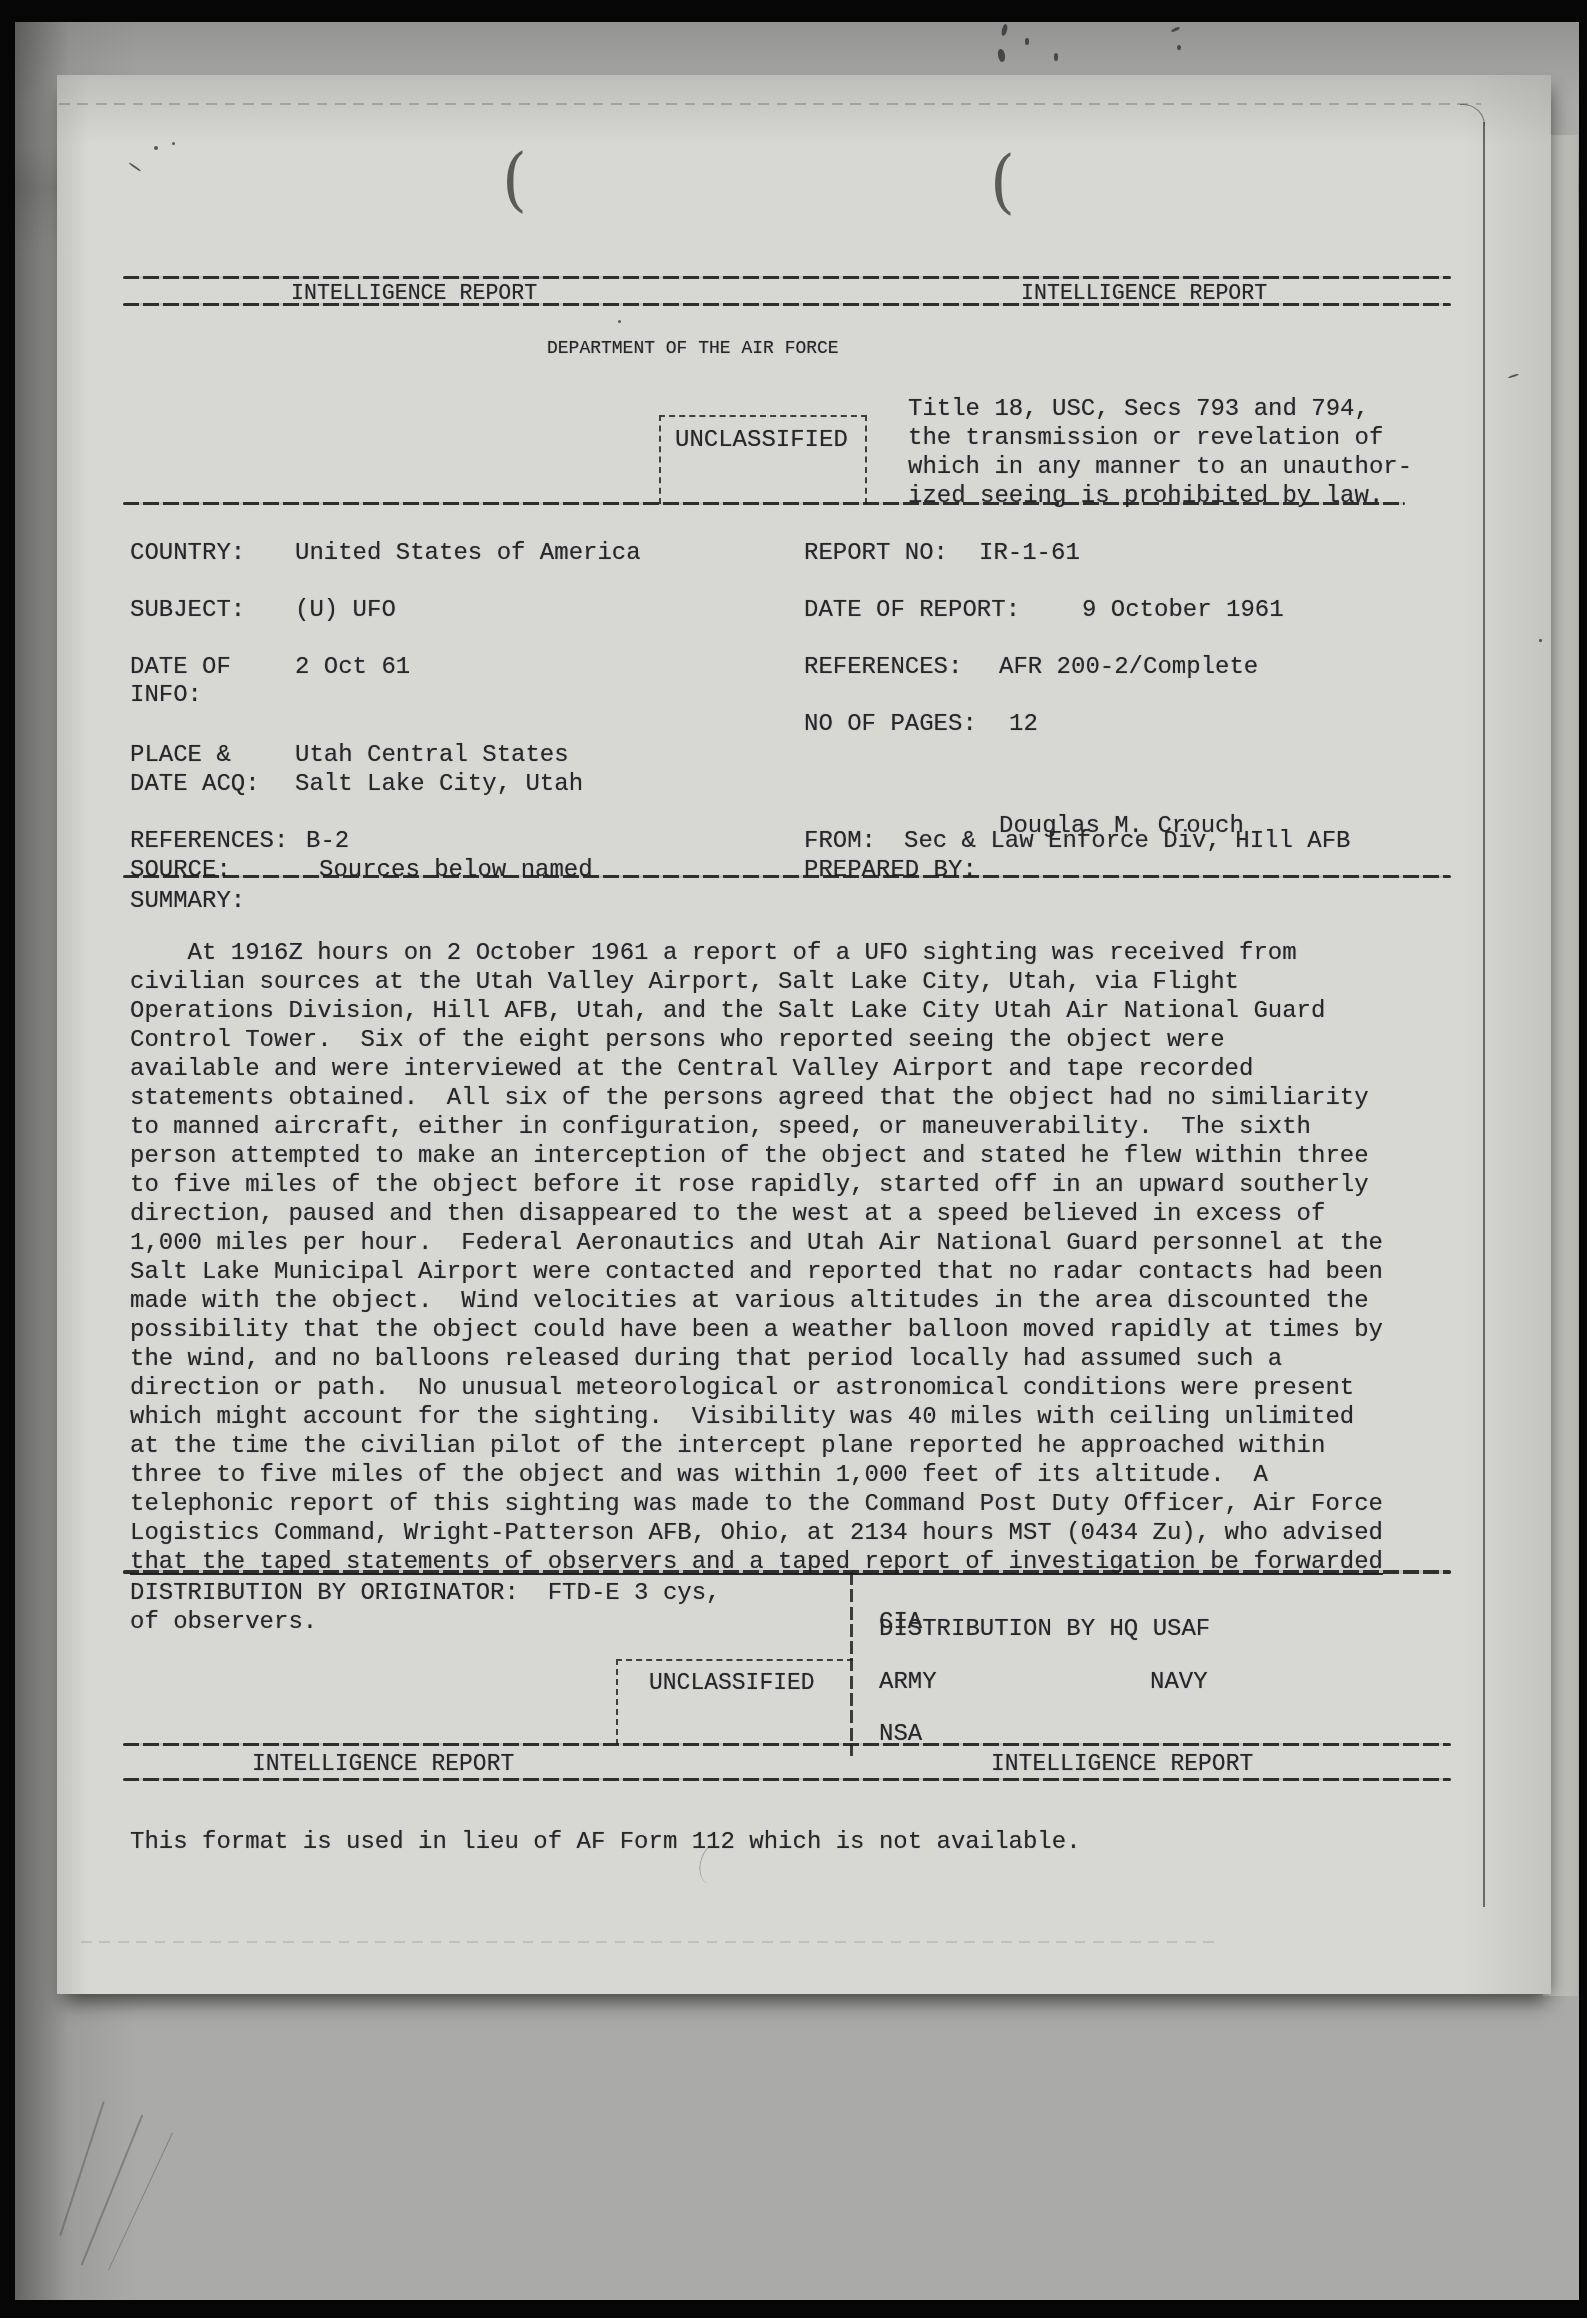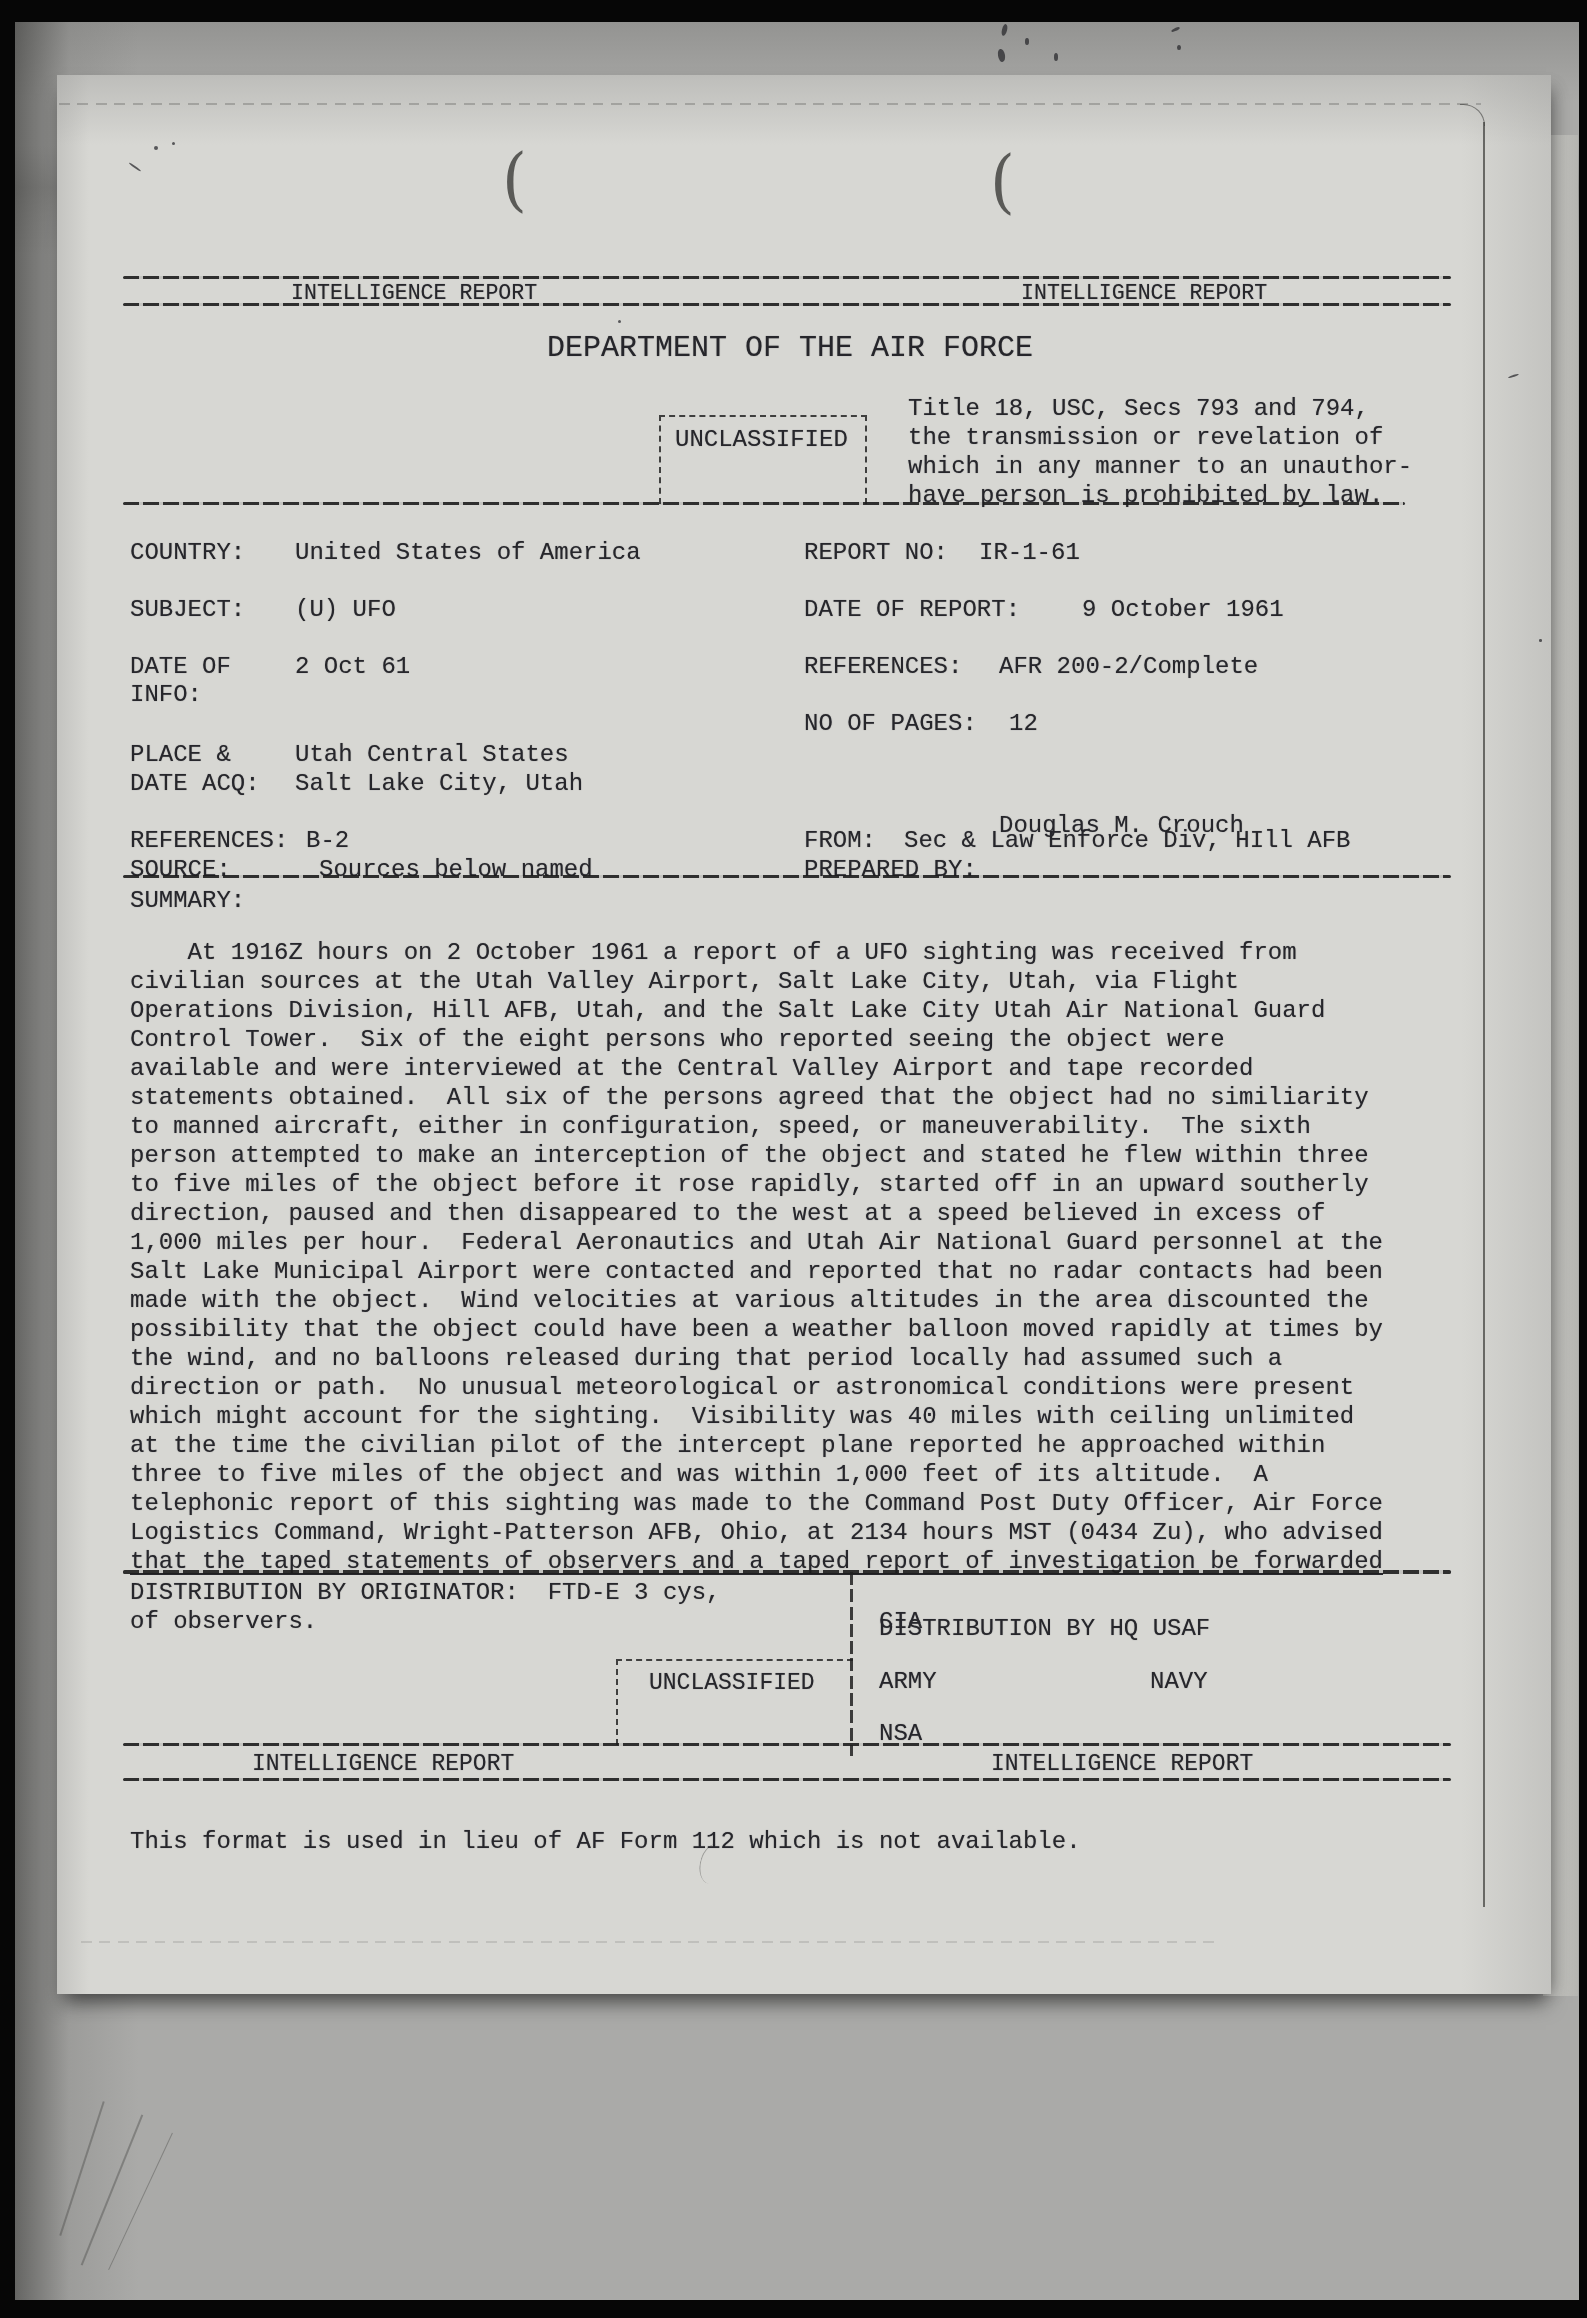--- a/index.html
+++ b/index.html
@@ -15,21 +15,21 @@
     background:linear-gradient(90deg,#cbcbc7,#b5b5b1);}
   .inner-paper{position:absolute;left:57px;top:75px;width:1494px;height:1919px;
     background:
       linear-gradient(180deg, rgba(158,158,156,.45) 0, rgba(215,215,211,0) 70px),
       linear-gradient(90deg, rgba(158,158,156,.35) 0, rgba(215,215,211,0) 32px),
       linear-gradient(90deg, rgba(215,215,211,0) 94%, rgba(150,150,148,.3) 100%),
       #d7d7d3;
     box-shadow:0 14px 18.4px -5.4px rgba(25,25,25,.6), 10.8px 5.4px 15px -7.6px rgba(25,25,25,.3);}
   .tw{position:absolute;color:#26262b;white-space:pre;font-size:24px;line-height:29px;
       text-shadow:0 0 1.1px rgba(38,38,43,.42);}
-  .sz40{font-size:21.6px;} .sz42{font-size:23px;} .sz44{font-size:24px;} .sz46{font-size:30px;}
+  .sz40{font-size:21.6px;} .sz42{font-size:23px;} .sz44{font-size:24px;} .sz46{font-size:18px;}
   .rule{position:absolute;height:3.2px;border-radius:1.6px;opacity:.9;
     background:repeating-linear-gradient(90deg,#1c1c1c 0 16px, rgba(28,28,28,.12) 16px 20px);}
   .rule-thick{height:4.3px;}
   .dotline{position:absolute;height:1.6px;
     background:repeating-linear-gradient(90deg, rgba(75,75,73,.55) 0 10.8px, rgba(75,75,73,0) 10.8px 18.4px);}
   .vdash{position:absolute;width:2.7px;opacity:.85;
     background:repeating-linear-gradient(180deg,#202020 0 13px, rgba(32,32,32,0) 13px 17.3px);}
   .vpen{position:absolute;width:1.6px;background:rgba(62,62,60,.72);}
   .pen-arc{position:absolute;width:24px;height:20.6px;border-top:1.6px solid rgba(62,62,60,.6);
     border-right:1.6px solid rgba(62,62,60,.6);border-top-right-radius:21.6px;}
@@ -81,21 +81,21 @@
 
   <div class="rule" style="left:123px;top:276px;width:1328px;" data-name="masthead-rule-top"></div>
   <div class="tw sz40" style="left:291px;top:279px;" data-name="masthead-left">INTELLIGENCE REPORT</div>
   <div class="tw sz40" style="left:1021px;top:279px;" data-name="masthead-right">INTELLIGENCE REPORT</div>
   <div class="rule" style="left:123px;top:303px;width:1328px;" data-name="masthead-rule-bottom"></div>
   <div class="tw sz46" style="left:547px;top:334px;" data-name="department-title">DEPARTMENT OF THE AIR FORCE</div>
 
   <div class="stampbox open-bottom" style="left:659px;top:415px;width:204px;height:87px;" data-name="unclassified-stamp-box">
     <div class="tw sz44" style="left:14px;top:7.6px;" data-name="unclassified-stamp">UNCLASSIFIED</div>
   </div>
-  <div class="tw" style="left:908px;top:394px;" data-name="warning-text-right"><div data-name="text-line">Title 18, USC, Secs 793 and 794,</div><div data-name="text-line">the transmission or revelation of</div><div data-name="text-line">which in any manner to an unauthor-</div><div data-name="text-line">have person is prohibited by law.</div></div>
+  <div class="tw" style="left:908px;top:394px;" data-name="warning-text-right"><div data-name="text-line">Title 18, USC, Secs 793 and 794,</div><div data-name="text-line">the transmission or revelation of</div><div data-name="text-line">which in any manner to an unauthor-</div><div data-name="text-line">ized seeing is prohibited by law.</div></div>
   <div class="rule" style="left:123px;top:502px;width:1282px;" data-name="warning-underline-rule"></div>
 
   <div class="tw" style="left:130px;top:538px;" data-name="country-label">COUNTRY:</div>
   <div class="tw" style="left:295px;top:538px;" data-name="country-value">United States of America</div>
   <div class="tw" style="left:130px;top:595px;" data-name="subject-label">SUBJECT:</div>
   <div class="tw" style="left:295px;top:595px;" data-name="subject-value">(U) UFO</div>
   <div class="tw" style="left:130px;top:652px;" data-name="date-of-info-label">DATE OF</div>
   <div class="tw" style="left:130px;top:680px;" data-name="date-of-info-label2">INFO:</div>
   <div class="tw" style="left:295px;top:652px;" data-name="date-of-info-value">2 Oct 61</div>
   <div class="tw" style="left:130px;top:740px;" data-name="place-label">PLACE &amp;</div>

